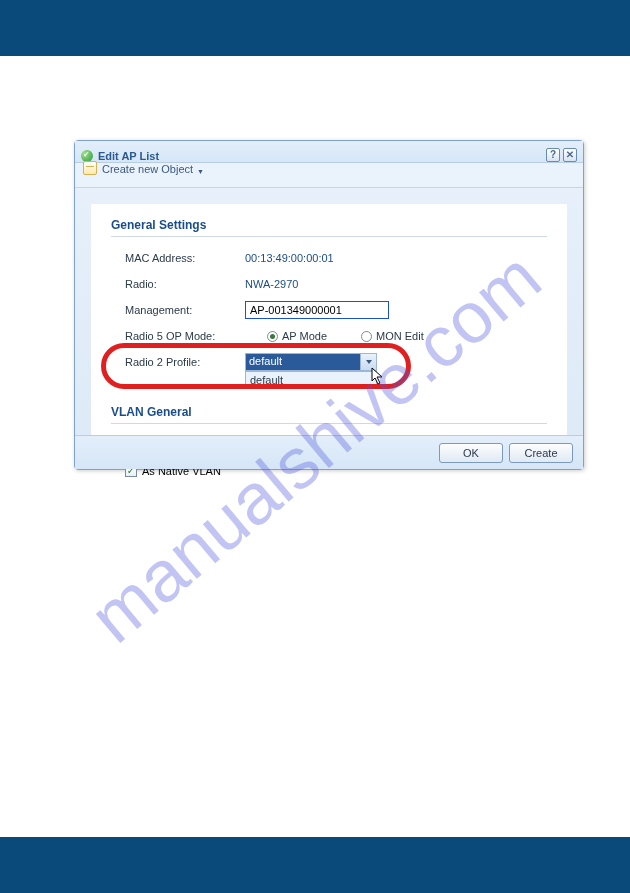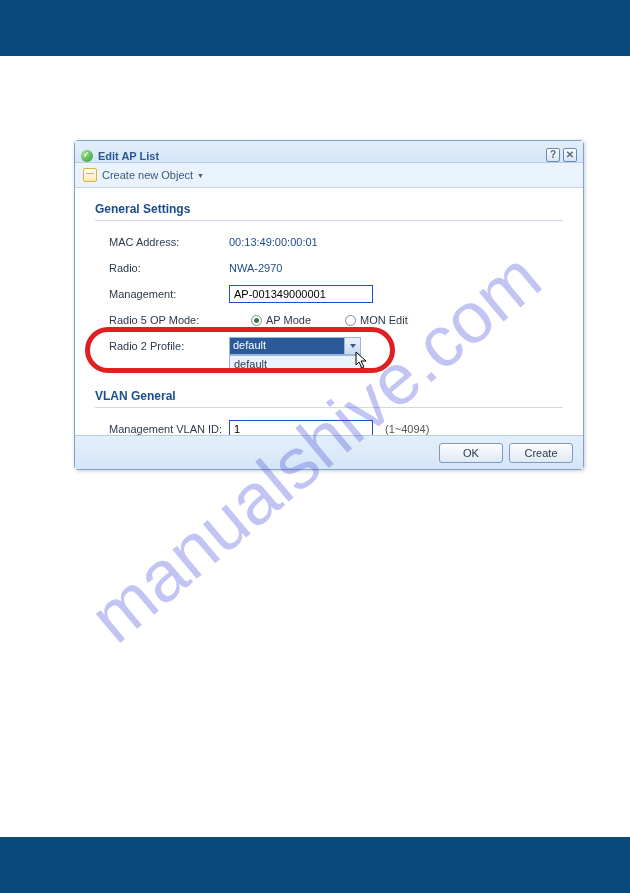--- a/index.html
+++ b/index.html
@@ -107,21 +107,21 @@
     margin-left: 3px;
     font-size: 10px;
     line-height: 12px;
     text-align: center;
     color: #4a6a90;
     cursor: pointer;
   }
 
   .toolbar {
     display: flex;
-    align-items: center;
+    align-items: flex-end;
     height: 22px;
     padding: 12px 8px;
     border-bottom: 1px solid #c4d5e9;
     background: #eaf2fb;
   }
   .toolbar-icon {
     width: 14px; height: 14px;
     background: linear-gradient(#fff,#ffe9a8);
     border: 1px solid #d4b250;
     border-radius: 2px;
@@ -138,21 +138,21 @@
   .toolbar-label { color: #3a5a80; }
   .toolbar-caret {
     margin-left: 4px;
     font-size: 7px;
     color: #3a5a80;
   }
 
   .content {
     padding: 8px 20px 0 20px;
     background: #fff;
-    margin: 0;
+    margin: 16px;
     height: calc(100% - 22px - 22px - 34px);
     border-top: 0;
     overflow: visible;
     position: relative;
   }
 
   .section-title {
     color: #1a4d8a;
     font-weight: bold;
     font-size: 12px;

